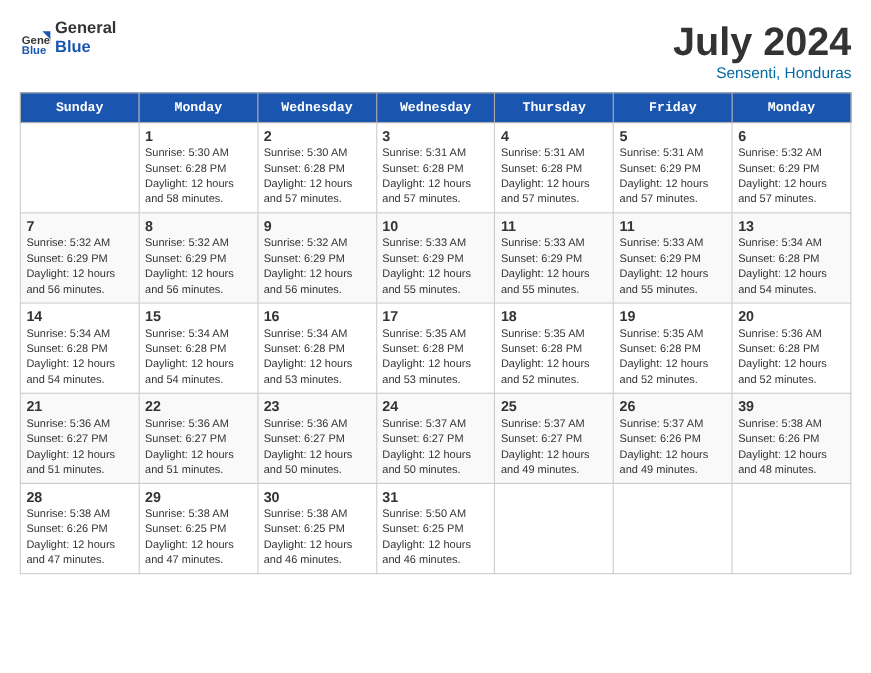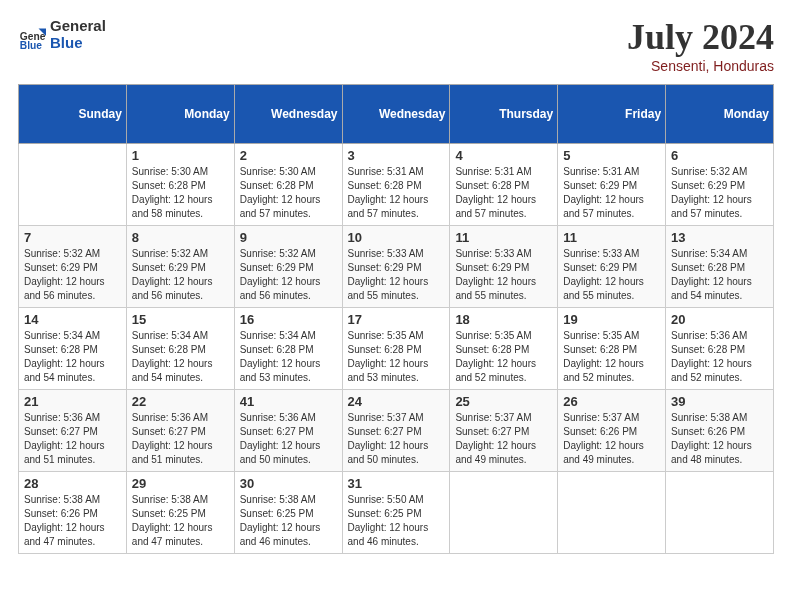--- a/index.html
+++ b/index.html
@@ -46,39 +46,39 @@
       height: 28px;
     }
     .title-block {
       text-align: right;
     }
     .month-title {
       font-size: 36px;
       font-weight: bold;
       color: #333;
       line-height: 1.1;
-      font-family: Liberation Serif, serif;
     }
     .location {
       font-size: 14px;
-      color: #7f1d1d;
+      color: #0369a1;
     }
     table {
       width: 100%;
       border-collapse: collapse;
       table-layout: fixed;
     }
     thead tr th {
       background-color: #1a56b0;
       color: #fff;
       font-size: 12px;
       font-weight: bold;
-      padding: 22px 4px;
-      text-align: right;
+      padding: 6px 4px;
+      text-align: center;
       border: 1px solid #aaa;
+      font-family: Liberation Mono, monospace;
     }
     tbody tr td {
       border: 1px solid #ccc;
       vertical-align: top;
       padding: 4px 5px;
       font-size: 10px;
       color: #333;
       height: 80px;
       background: #fff;
     }
@@ -292,21 +292,21 @@
 and 51 minutes.</div>
           </td>
           <td>
             <span class="day-num">22</span>
             <div class="day-info" style="white-space: pre-line;">Sunrise: 5:36 AM
 Sunset: 6:27 PM
 Daylight: 12 hours
 and 51 minutes.</div>
           </td>
           <td>
-            <span class="day-num">41</span>
+            <span class="day-num">23</span>
             <div class="day-info" style="white-space: pre-line;">Sunrise: 5:36 AM
 Sunset: 6:27 PM
 Daylight: 12 hours
 and 50 minutes.</div>
           </td>
           <td>
             <span class="day-num">24</span>
             <div class="day-info" style="white-space: pre-line;">Sunrise: 5:37 AM
 Sunset: 6:27 PM
 Daylight: 12 hours

